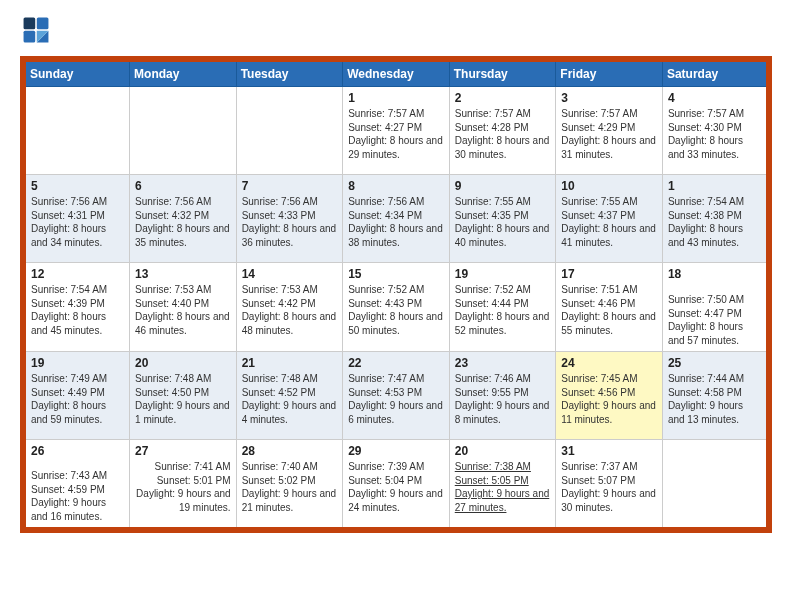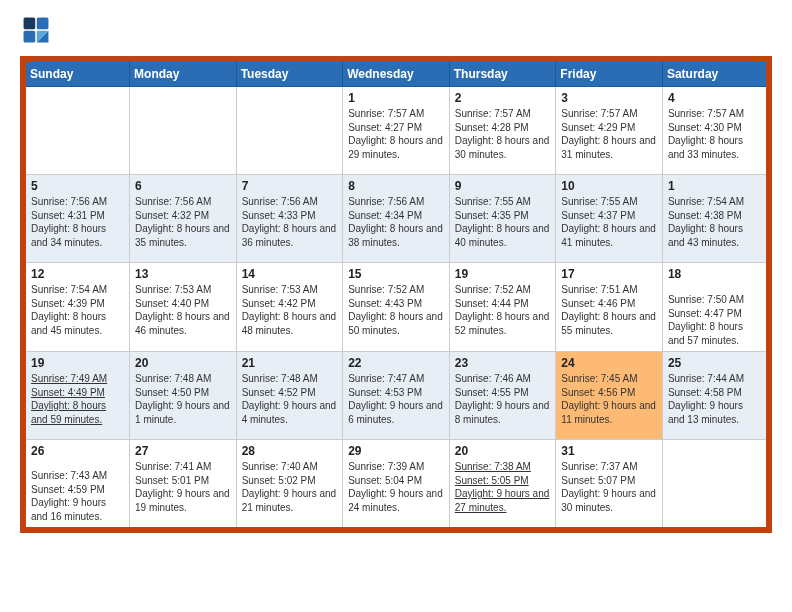--- a/index.html
+++ b/index.html
@@ -236,21 +236,21 @@
         <td>
           <span class="day-num">18</span>
           <div class="day-info" style="white-space: pre-line; margin-top: 12px;">Sunrise: 7:50 AM
 Sunset: 4:47 PM
 Daylight: 8 hours and 57 minutes.</div>
         </td>
       </tr>
       <tr>
         <td style="background: rgb(232, 238, 245);">
           <span class="day-num">19</span>
-          <div class="day-info" style="white-space: pre-line; text-decoration: underline;">Sunrise: 7:49 AM
+          <div class="day-info" style="white-space: pre-line;">Sunrise: 7:49 AM
 Sunset: 4:49 PM
 Daylight: 8 hours and 59 minutes.</div>
         </td>
         <td style="background: rgb(232, 238, 245);">
           <span class="day-num">20</span>
           <div class="day-info" style="white-space: pre-line;">Sunrise: 7:48 AM
 Sunset: 4:50 PM
 Daylight: 9 hours and 1 minute.</div>
         </td>
         <td style="background: rgb(232, 238, 245);">
@@ -261,24 +261,24 @@
         </td>
         <td style="background: rgb(232, 238, 245);">
           <span class="day-num">22</span>
           <div class="day-info" style="white-space: pre-line;">Sunrise: 7:47 AM
 Sunset: 4:53 PM
 Daylight: 9 hours and 6 minutes.</div>
         </td>
         <td style="background: rgb(232, 238, 245);">
           <span class="day-num">23</span>
           <div class="day-info" style="white-space: pre-line;">Sunrise: 7:46 AM
-Sunset: 4:55 PM
+Sunset: 9:55 PM
 Daylight: 9 hours and 8 minutes.</div>
         </td>
-        <td style="background: #fdba74;">
+        <td style="background: #fef9c3;">
           <span class="day-num">24</span>
           <div class="day-info" style="white-space: pre-line;">Sunrise: 7:45 AM
 Sunset: 4:56 PM
 Daylight: 9 hours and 11 minutes.</div>
         </td>
         <td style="background: rgb(232, 238, 245);">
           <span class="day-num">25</span>
           <div class="day-info" style="white-space: pre-line;">Sunrise: 7:44 AM
 Sunset: 4:58 PM
 Daylight: 9 hours and 13 minutes.</div>
@@ -286,21 +286,21 @@
       </tr>
       <tr>
         <td>
           <span class="day-num">26</span>
           <div class="day-info" style="white-space: pre-line; margin-top: 11px;">Sunrise: 7:43 AM
 Sunset: 4:59 PM
 Daylight: 9 hours and 16 minutes.</div>
         </td>
         <td>
           <span class="day-num">27</span>
-          <div class="day-info" style="white-space: pre-line;">Sunrise: 7:41 AM
+          <div class="day-info" style="white-space: pre-line; text-align: right;">Sunrise: 7:41 AM
 Sunset: 5:01 PM
 Daylight: 9 hours and 19 minutes.</div>
         </td>
         <td>
           <span class="day-num">28</span>
           <div class="day-info" style="white-space: pre-line;">Sunrise: 7:40 AM
 Sunset: 5:02 PM
 Daylight: 9 hours and 21 minutes.</div>
         </td>
         <td>

